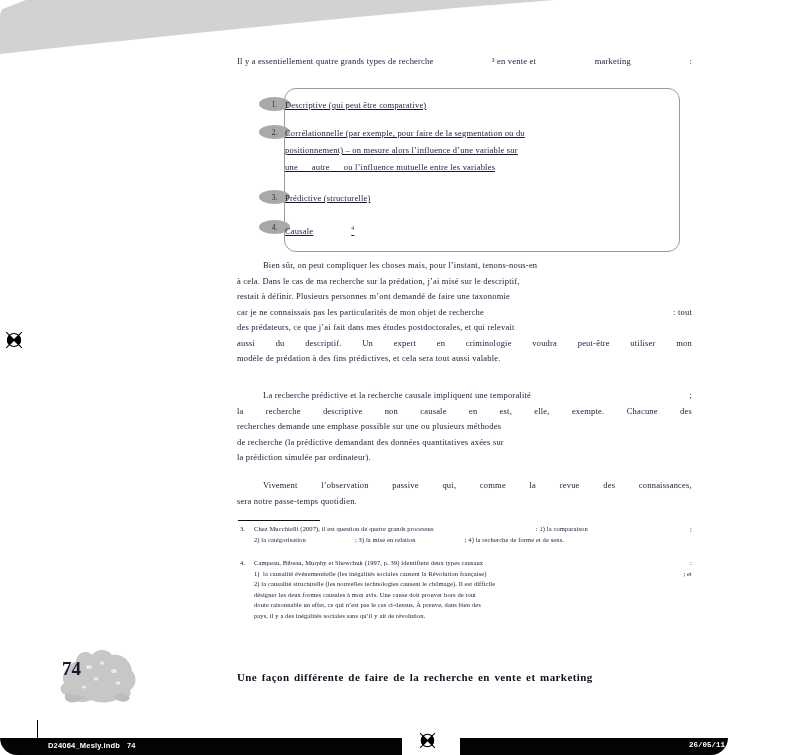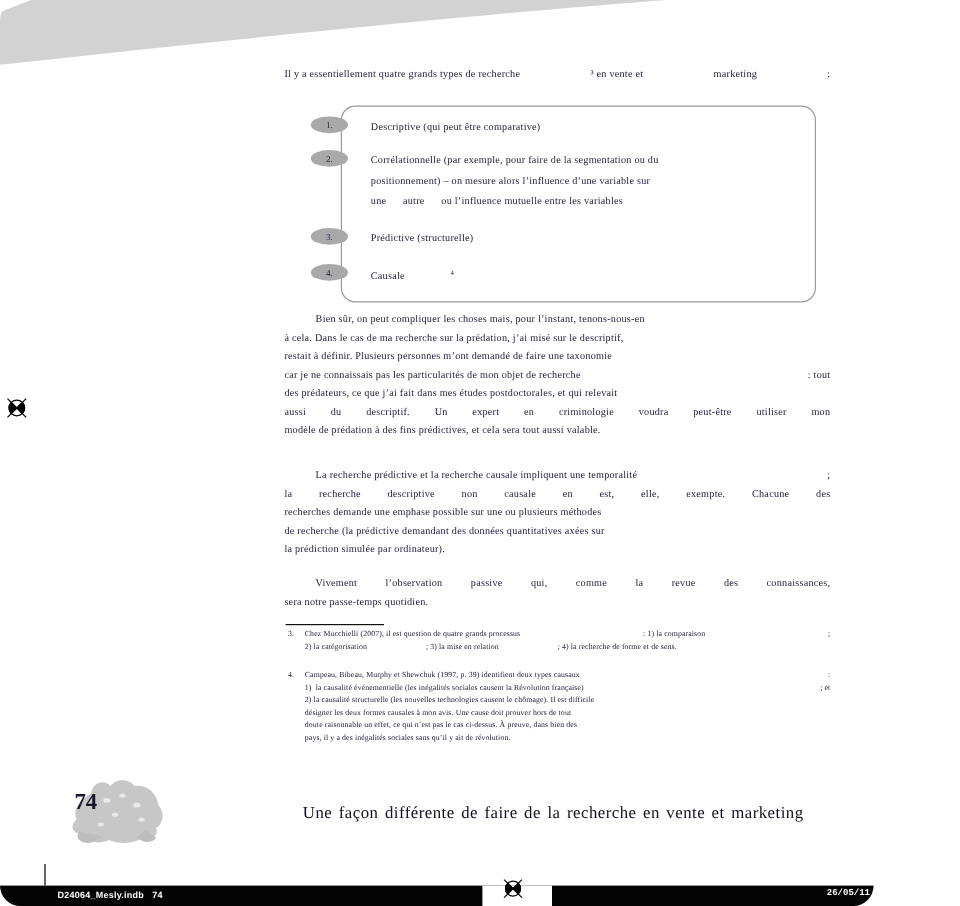--- a/index.html
+++ b/index.html
@@ -22,40 +22,40 @@
   .box {
     position:absolute; left:47px; top:38px; width:396px; height:164px;
     border:1px solid #9a9a9a; border-radius:12px; background:#fff;
   }
   .box-item { position:absolute; left:0; width:100%; }
   .oval {
     position:absolute; left:-26px; top:0px; width:31px; height:14px;
     background:#a9a9a9; border-radius:50%; display:flex; align-items:center;
     justify-content:center; font-size:7.5px; color:#26263f; font-family:"Liberation Serif", serif;
   }
-  .box-lines { margin-left:24px; width:360px; }
+  .box-lines { margin-left:0; width:360px;text-decoration:underline; }
   .box-lines .line { font-size:8.5px; line-height:17px; }
   .supref { font-size:5.5px; vertical-align:super; margin-left:38px; color:#1a1a38; }
 
   .para { position:absolute; left:0; width:100%; }
 
   .fnsep { position:absolute; left:1px; top:470px; width:82px; height:1px; background:#111; }
   .footnote { position:absolute; left:0; width:100%; display:flex; }
   .fn-num { width:17px; padding-left:3px; font-size:6.5px; line-height:10.5px; }
   .fn-lines { flex:1; }
   .fn-lines .line { font-size:6.5px; line-height:10.5px; letter-spacing:.1px; }
 
   .frog-wrap { position:absolute; left:56px; top:645px; width:84px; height:62px; }
   .pagenum {
     position:absolute; left:6px; top:13px; font-size:19px; font-weight:bold;
     color:#15152e; font-family:"Liberation Serif", serif;
   }
   .footer-title {
-    position:absolute; left:237px; top:671px; width:448px; text-align:center;
-    font-size:14px; font-weight:normal; color:#101020; letter-spacing:.4px;
+    position:absolute; left:237px; top:671px; width:448px; text-align:left;
+    font-size:11px; font-weight:bold; color:#101020; letter-spacing:.4px;
     word-spacing:1.5px; font-family:"Liberation Serif", serif;
   }
 
   .cropmark-v { position:absolute; left:37px; top:720px; width:1px; height:18px; background:#000; }
   .reg-left { position:absolute; left:2px; top:328px; }
 
   .print-bar { position:absolute; left:0; top:738px; width:800px; height:17px; background:#040404; }
   .bar-notch { position:absolute; left:402px; top:738px; width:58px; height:17px; background:#ffffff; }
   .reg-bottom { position:absolute; left:416px; top:729px; }
   .bar-file {

